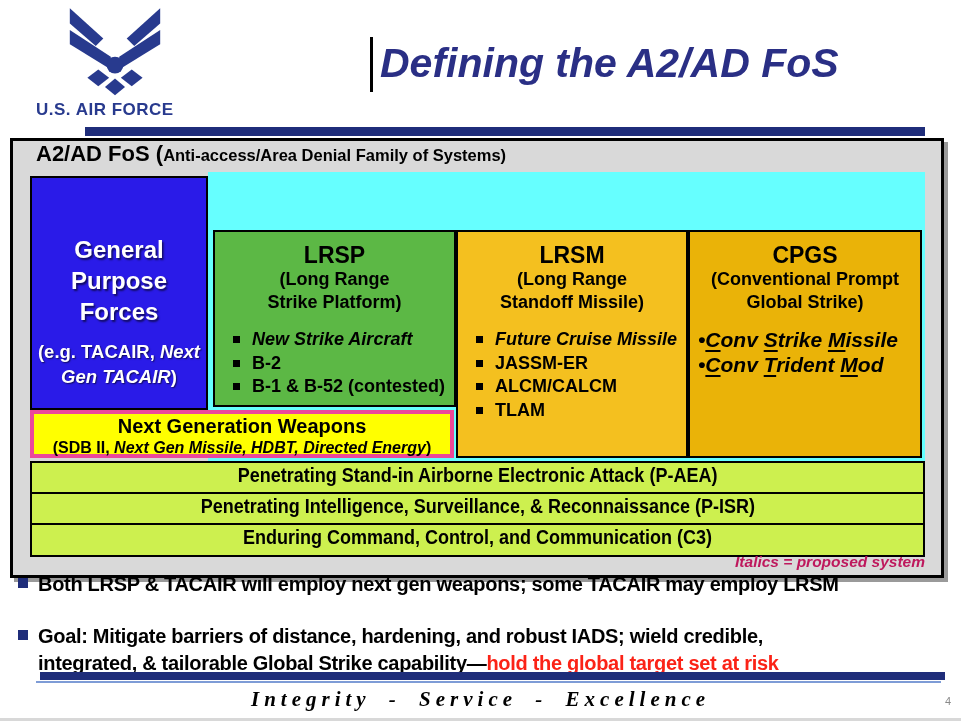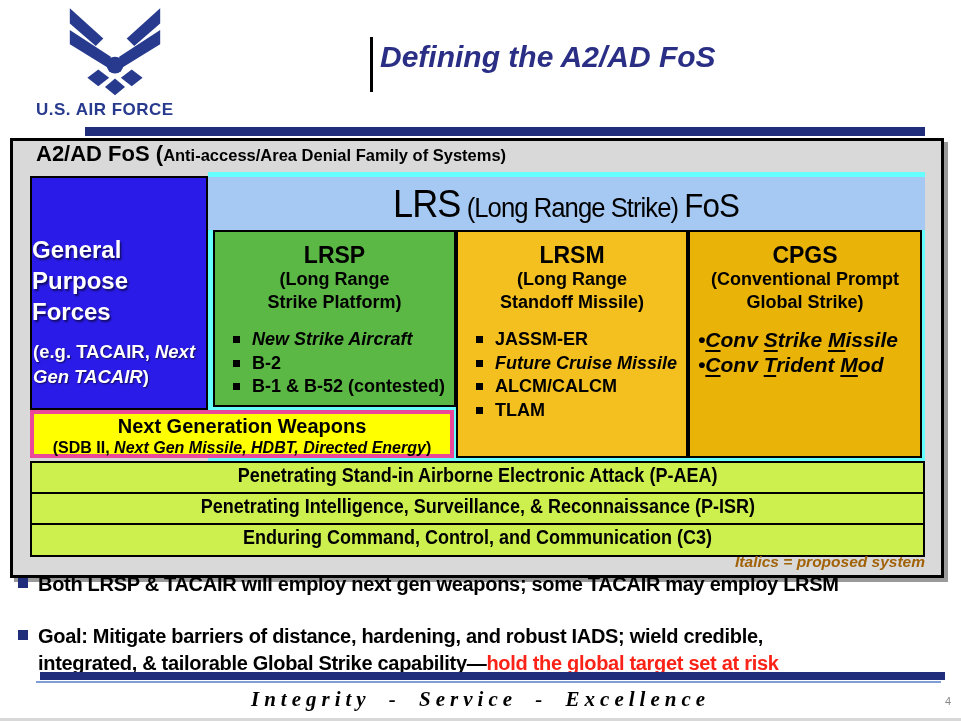--- a/index.html
+++ b/index.html
@@ -5,34 +5,34 @@
   html,body { margin:0; padding:0; background:#fff; }
   .slide { position:relative; width:961px; height:721px; background:#ffffff;
            font-family:"Liberation Sans", sans-serif; overflow:hidden; }
 
   
   .logo-svg { position:absolute; left:56px; top:5px; width:118px; height:92px; }
   .org-name { position:absolute; left:36px; top:100px; width:160px;
               font-size:17px; font-weight:bold; color:#283A8E; letter-spacing:.5px; }
   .title-rule { position:absolute; left:370px; top:37px; width:3px; height:55px; background:#000; }
   .slide-title { position:absolute; left:380px; top:40px; width:560px;
-                 font-size:30px; font-weight:bold; font-style:italic; color:#2A2F85; white-space:nowrap; }
+                 font-size:41px; font-weight:bold; font-style:italic; color:#2A2F85; white-space:nowrap; }
   .header-bar { position:absolute; left:85px; top:127px; width:840px; height:9px; background:#1F2D7A; }
 
   
   .outer-box { position:absolute; left:10px; top:138px; width:928px; height:434px;
                background:#D9D9D9; border:3px solid #000; box-shadow:4px 4px 0 #9a9a9a; }
   .outer-label { position:absolute; left:36px; top:141px; white-space:nowrap; }
   .outer-label .main { font-size:22px; font-weight:bold; color:#000; }
   .outer-label .sub  { font-size:16.5px; font-weight:bold; color:#000; }
 
   
   .gpf-box { position:absolute; left:30px; top:176px; width:178px; height:234px;
              background:#2A1BE8; border:2px solid #000; box-sizing:border-box;
-             color:#fff; }
+             text-align:center; color:#fff; }
   .gpf-title { margin-top:56px; font-size:24px; font-weight:bold; line-height:31px;
                text-shadow:1.5px 1.5px 2px rgba(0,0,0,.6); }
   .gpf-sub { margin:12px auto 0; width:172px; font-size:18.5px; font-weight:bold; line-height:25px;
              text-shadow:1px 1px 1.5px rgba(0,0,0,.6); }
   .it { font-style:italic; }
 
   
   .lrs-box { position:absolute; left:208px; top:172px; width:717px; height:290px;
              background:#66FFFF; border:5px solid #66FFFF; box-sizing:border-box; }
   .lrs-header { position:absolute; left:208px; top:177px; width:717px; height:53px;
@@ -63,21 +63,21 @@
   .ngw-sub   { font-size:16px; font-weight:bold; line-height:19px; white-space:nowrap; }
 
   
   .strip { position:absolute; left:30px; width:895px; height:34px; background:#CDF04F;
            border:2.5px solid #000; box-sizing:border-box; text-align:center; color:#000; }
   .strip-1 { top:461px; } .strip-2 { top:492px; } .strip-3 { top:523px; }
   .strip .txt { display:inline-block; transform:scaleX(.9); transform-origin:center;
                 font-size:20px; font-weight:bold; line-height:24px; white-space:nowrap; }
 
   .note { position:absolute; left:590px; top:553px; width:335px; text-align:right;
-          font-size:15.5px; font-weight:bold; font-style:italic; color:#a16207; }
+          font-size:15.5px; font-weight:bold; font-style:italic; color:#be185d; }
 
   
   .bullet-row { position:absolute; left:18px; display:flex; }
   .bullet-row.b1 { top:571px; }
   .bullet-row.b2 { top:623px; }
   .bsq { width:10px; height:10px; background:#1F2D7A; flex:0 0 10px; margin:7px 10px 0 0; }
   .btext { font-size:20px; font-weight:bold; color:#000; line-height:27px; letter-spacing:-.3px; }
   .red { color:#FB2317; }
 
   
@@ -121,25 +121,20 @@
       <div>General</div>
       <div>Purpose</div>
       <div>Forces</div>
     </div>
     <div class="gpf-sub">
       <span>(e.g. TACAIR, </span><span class="it">Next Gen TACAIR</span><span>)</span>
     </div>
   </div>
 
   <div class="lrs-box"></div>
-  <div class="lrs-header">
-    <span class="inner">
-      <span class="lrs-main">LRS</span><span class="lrs-paren"> (Long Range Strike) </span><span class="lrs-fos">FoS</span>
-    </span>
-  </div>
 
   <div class="sys-box lrsp-box">
     <div class="sys-title">LRSP</div>
     <div class="sys-sub">
       <div>(Long Range</div>
       <div>Strike Platform)</div>
     </div>
     <div class="sys-list">
       <div class="sys-item">
           <span class="sq"></span>
@@ -158,25 +153,25 @@
 
   <div class="sys-box lrsm-box">
     <div class="sys-title">LRSM</div>
     <div class="sys-sub">
       <div>(Long Range</div>
       <div>Standoff Missile)</div>
     </div>
     <div class="sys-list">
       <div class="sys-item">
           <span class="sq"></span>
+          <span class="it">Future Cruise Missile</span>
+        </div>
+      <div class="sys-item">
+          <span class="sq"></span>
           <span>JASSM-ER</span>
-        </div>
-      <div class="sys-item">
-          <span class="sq"></span>
-          <span class="it">Future Cruise Missile</span>
         </div>
       <div class="sys-item">
           <span class="sq"></span>
           <span>ALCM/CALCM</span>
         </div>
       <div class="sys-item">
           <span class="sq"></span>
           <span>TLAM</span>
         </div>
     </div>

